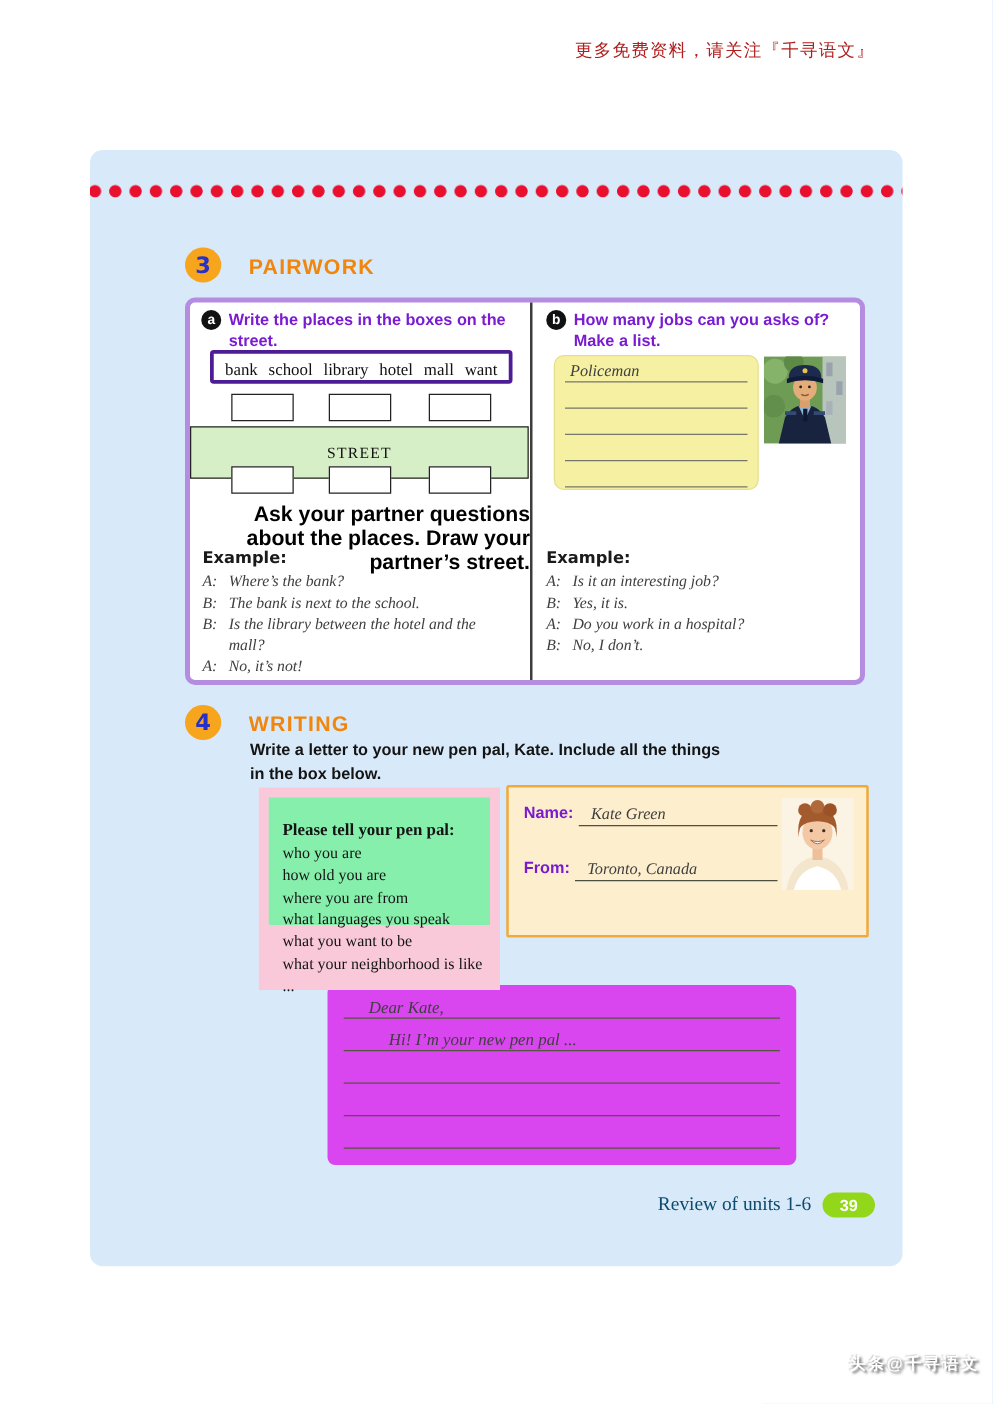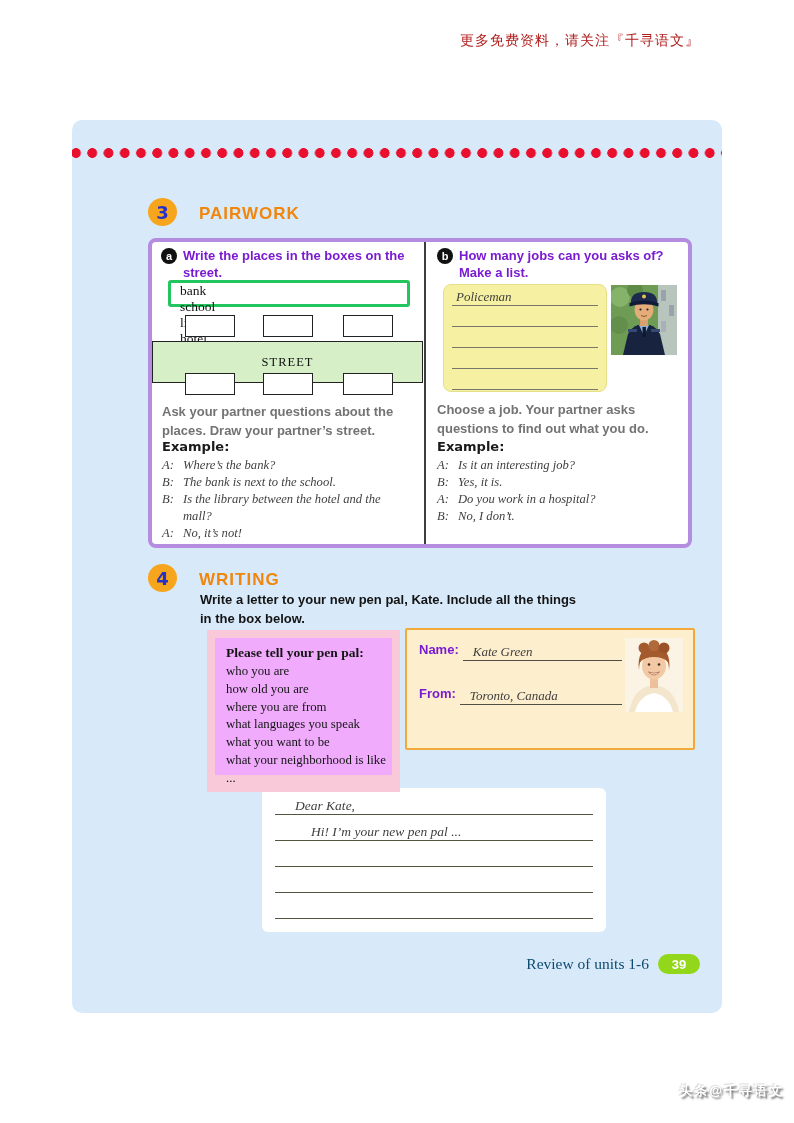--- a/index.html
+++ b/index.html
@@ -25,26 +25,26 @@
   .sec-title { position:absolute; font-size:17px; font-weight:bold; letter-spacing:1px; color:#f0860d; }
 
   .pairwork-box { position:absolute; left:76px; top:118px; width:544px; height:310px;
                   background:#fff; border:4px solid #b48ce0; border-radius:8px; }
   .pw-divider { position:absolute; left:272px; top:0; width:2px; height:100%; background:#3d3d3d; }
 
   .abadge { position:absolute; width:16px; height:16px; border-radius:50%; background:#111;
             color:#fff; font-size:11px; font-weight:bold; display:flex; align-items:center;
             justify-content:center; }
   .prompt { position:absolute; font-size:13px; font-weight:bold; line-height:17px; color:#7a1bd1; }
-  .instruction { position:absolute; font-size:13px; font-weight:bold; line-height:19px; color:#737373; }
+  .instruction { position:absolute; font-size:17px; font-weight:bold; line-height:19px; color:#000000;text-align:right; }
 
   .word-box { position:absolute; left:16px; top:38px; width:242px; height:27px;
-              border:3px solid #22c55e; border-radius:3px; background:#fff;
-              display:flex; align-items:flex-start; justify-content:space-between; padding:0 9px;
-              font-family:"Liberation Serif",serif; font-size:13.5px; color:#111;flex-direction:column; }
+              border:3px solid #4c1d95; border-radius:3px; background:#fff;
+              display:flex; align-items:flex-end; justify-content:space-between; padding:0 9px;
+              font-family:"Liberation Serif",serif; font-size:13.5px; color:#111; }
 
   .fill-box { position:absolute; width:50px; height:22px; border:1.5px solid #222; background:#fff; }
 
   .street-bar { position:absolute; left:0px; top:99px; width:271px; height:42px;
                 background:#d6efc6; border:1.5px solid #222; display:flex; align-items:center;
                 justify-content:center; font-family:"Liberation Serif",serif; font-size:12.5px;
                 letter-spacing:1px; color:#111; }
 
   .hand { font-family:Liberation Serif, serif; font-style:italic; color:#3f3f3f; }
   .example-label { position:absolute; font-size:13px; font-weight:bold; color:#1a1a1a;
@@ -59,35 +59,35 @@
   .job-line { height:21px; border-bottom:1.5px solid #77766a; font-size:13px; }
   .job-line span { display:inline-block; padding-left:4px; padding-top:4px; }
 
   .photo { position:absolute; overflow:hidden; }
   .photo svg { display:block; width:100%; height:100%; }
 
   .sec4-prompt { position:absolute; font-size:13px; font-weight:bold; line-height:19.5px; color:#141414; }
 
   .pink-note { position:absolute; left:135px; top:510px; width:193px; height:162px;
                background:#f9c9da; z-index:3; }
-  .pink-inner { position:absolute; left:8px; top:8px; width:177px; height:137px; background:#f0abfc;
-                padding:7px 6px 0 11px; font-family:"Liberation Serif",serif; color:#141414; }
+  .pink-inner { position:absolute; left:8px; top:8px; width:177px; height:102px; background:#86efac;
+                padding:18px 6px 0 11px; font-family:"Liberation Serif",serif; color:#141414; }
   .pink-inner .pn-title { font-size:13.5px; font-weight:bold; margin-bottom:2px; }
   .pink-inner .pn-item { font-size:12.8px; line-height:17.8px; }
 
   .penpal-card { position:absolute; left:333px; top:508px; width:290px; height:122px;
                  background:#fdeecd; border:2px solid #f1a93a; border-radius:2px; z-index:2; }
   .pp-row { position:absolute; left:12px; width:203px; display:flex; align-items:flex-start; }
   .pp-label { font-size:13px; font-weight:bold; color:#7a1bd1; white-space:nowrap; padding-right:4px; }
   .pp-line { flex:1; border-bottom:1.5px solid #4e4e42; padding-left:10px; }
   .pp-line .hand { font-size:13px; }
   .pp-photo { position:absolute; left:218px; top:8px; width:58px; height:74px; }
 
-  .letter-box { position:absolute; left:190px; top:668px; width:344px; height:144px;
-                background:#ffffff; border-radius:6px; padding:1px 13px 0 13px; z-index:1; }
+  .letter-box { position:absolute; left:190px; top:668px; width:375px; height:144px;
+                background:#d946ef; border-radius:6px; padding:1px 13px 0 13px; z-index:1; }
   .letter-line { height:26px; border-bottom:1.4px solid #55553f; font-size:13.5px; }
   .letter-line span { display:inline-block; padding-top:9px; }
   .letter-line.l0 span { padding-left:20px; }
   .letter-line.l1 span { padding-left:36px; }
 
   .footer { position:absolute; right:22px; top:834px; display:flex; align-items:center; gap:9px; }
   .footer-label { font-family:"Liberation Serif",serif; font-size:15.5px; font-weight:normal; color:#0c4a6e; }
   .page-num { width:42px; height:20px; border-radius:10px; background:#93d71b; color:#fff;
               font-size:13px; font-weight:bold; display:flex; align-items:center; justify-content:center; }
 </style>
@@ -109,21 +109,21 @@
 
     <div class="abadge" style="left:9px; top:6px;">a</div>
     <div class="prompt" style="left:31px; top:5px; width:230px;">Write the places in the boxes on the street.</div>
 
     <div class="word-box">
       <span>bank</span>
       <span>school</span>
       <span>library</span>
       <span>hotel</span>
       <span>mall</span>
-      <span>your</span>
+      <span>want</span>
     </div>
 
     <div class="fill-box" style="left:33px; top:73px;"></div>
     <div class="fill-box" style="left:111px; top:73px;"></div>
     <div class="fill-box" style="left:191px; top:73px;"></div>
 
     <div class="street-bar">STREET</div>
 
     <div class="fill-box" style="left:33px; top:131px;"></div>
     <div class="fill-box" style="left:111px; top:131px;"></div>
@@ -183,21 +183,20 @@
         <ellipse cx="33" cy="25" rx="9.5" ry="10.5" fill="#e3ac78"></ellipse>
         <path d="M20 17 Q20 7 33 7 Q46 7 46 17 L46 20 Q33 15.5 20 20 Z" fill="#1b2a4d"></path>
         <path d="M18.5 18 Q33 13 47.5 18 L47.5 21.5 Q33 17 18.5 21.5 Z" fill="#0f1b38"></path>
         <circle cx="33" cy="11.5" r="2" fill="#e8c34a"></circle>
         <circle cx="29.5" cy="24.5" r="1.1" fill="#222"></circle>
         <circle cx="36.5" cy="24.5" r="1.1" fill="#222"></circle>
         <path d="M30 30.5 Q33 32.5 36 30.5" stroke="#8a5a34" fill="none" stroke-width="1"></path>
       </svg>
     </div>
 
-    <div class="instruction" style="left:285px; top:158px; width:250px;">Choose a job. Your partner asks questions to find out what you do.</div>
 
     <div class="example-label" style="left:285px; top:197px;">Example:</div>
     <div class="dialogue hand" style="left:285px; top:215px; width:245px;">
       <div class="dlg-row">
         <span class="spk">A:</span>
         <span class="txt">Is it an interesting job?</span>
       </div>
       <div class="dlg-row">
         <span class="spk">B:</span>
         <span class="txt">Yes, it is.</span>

